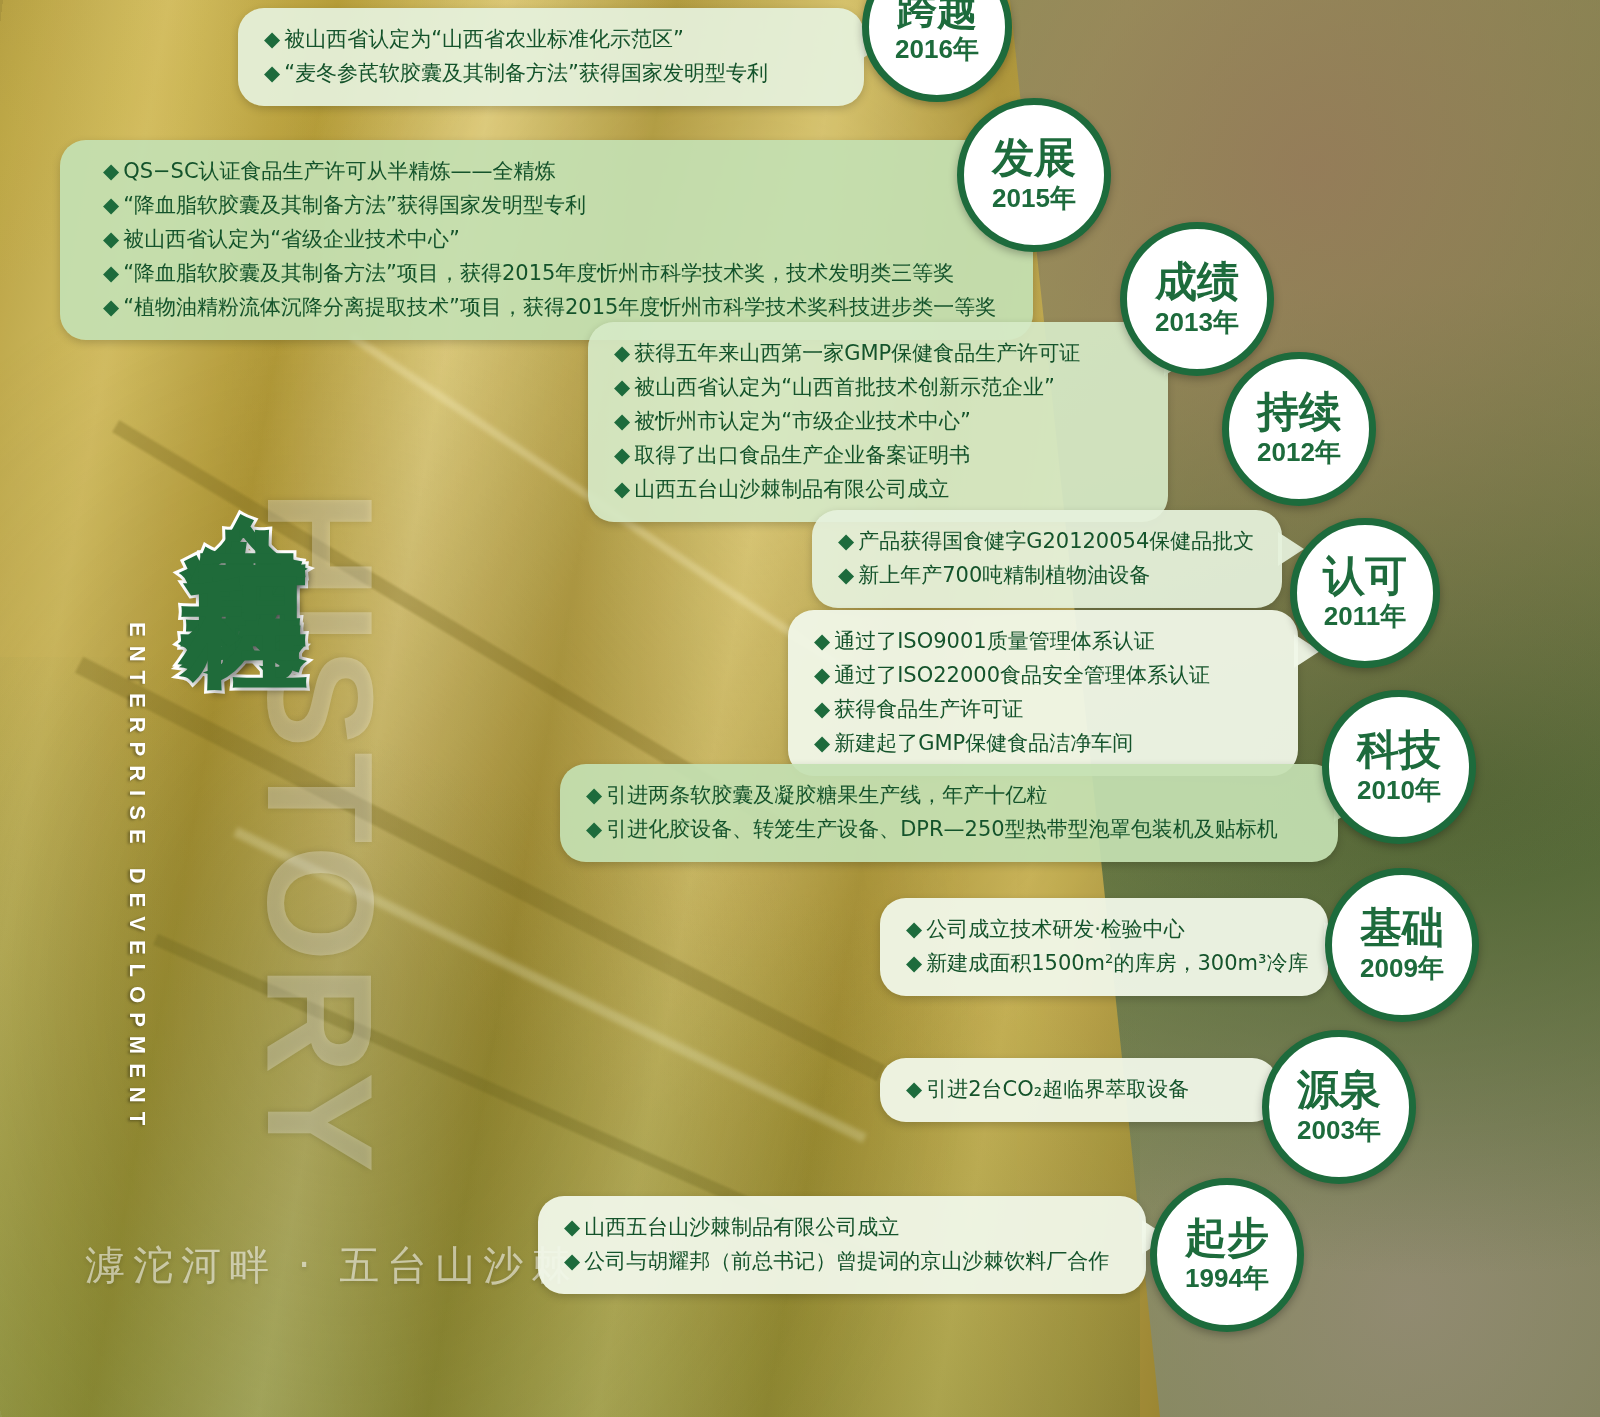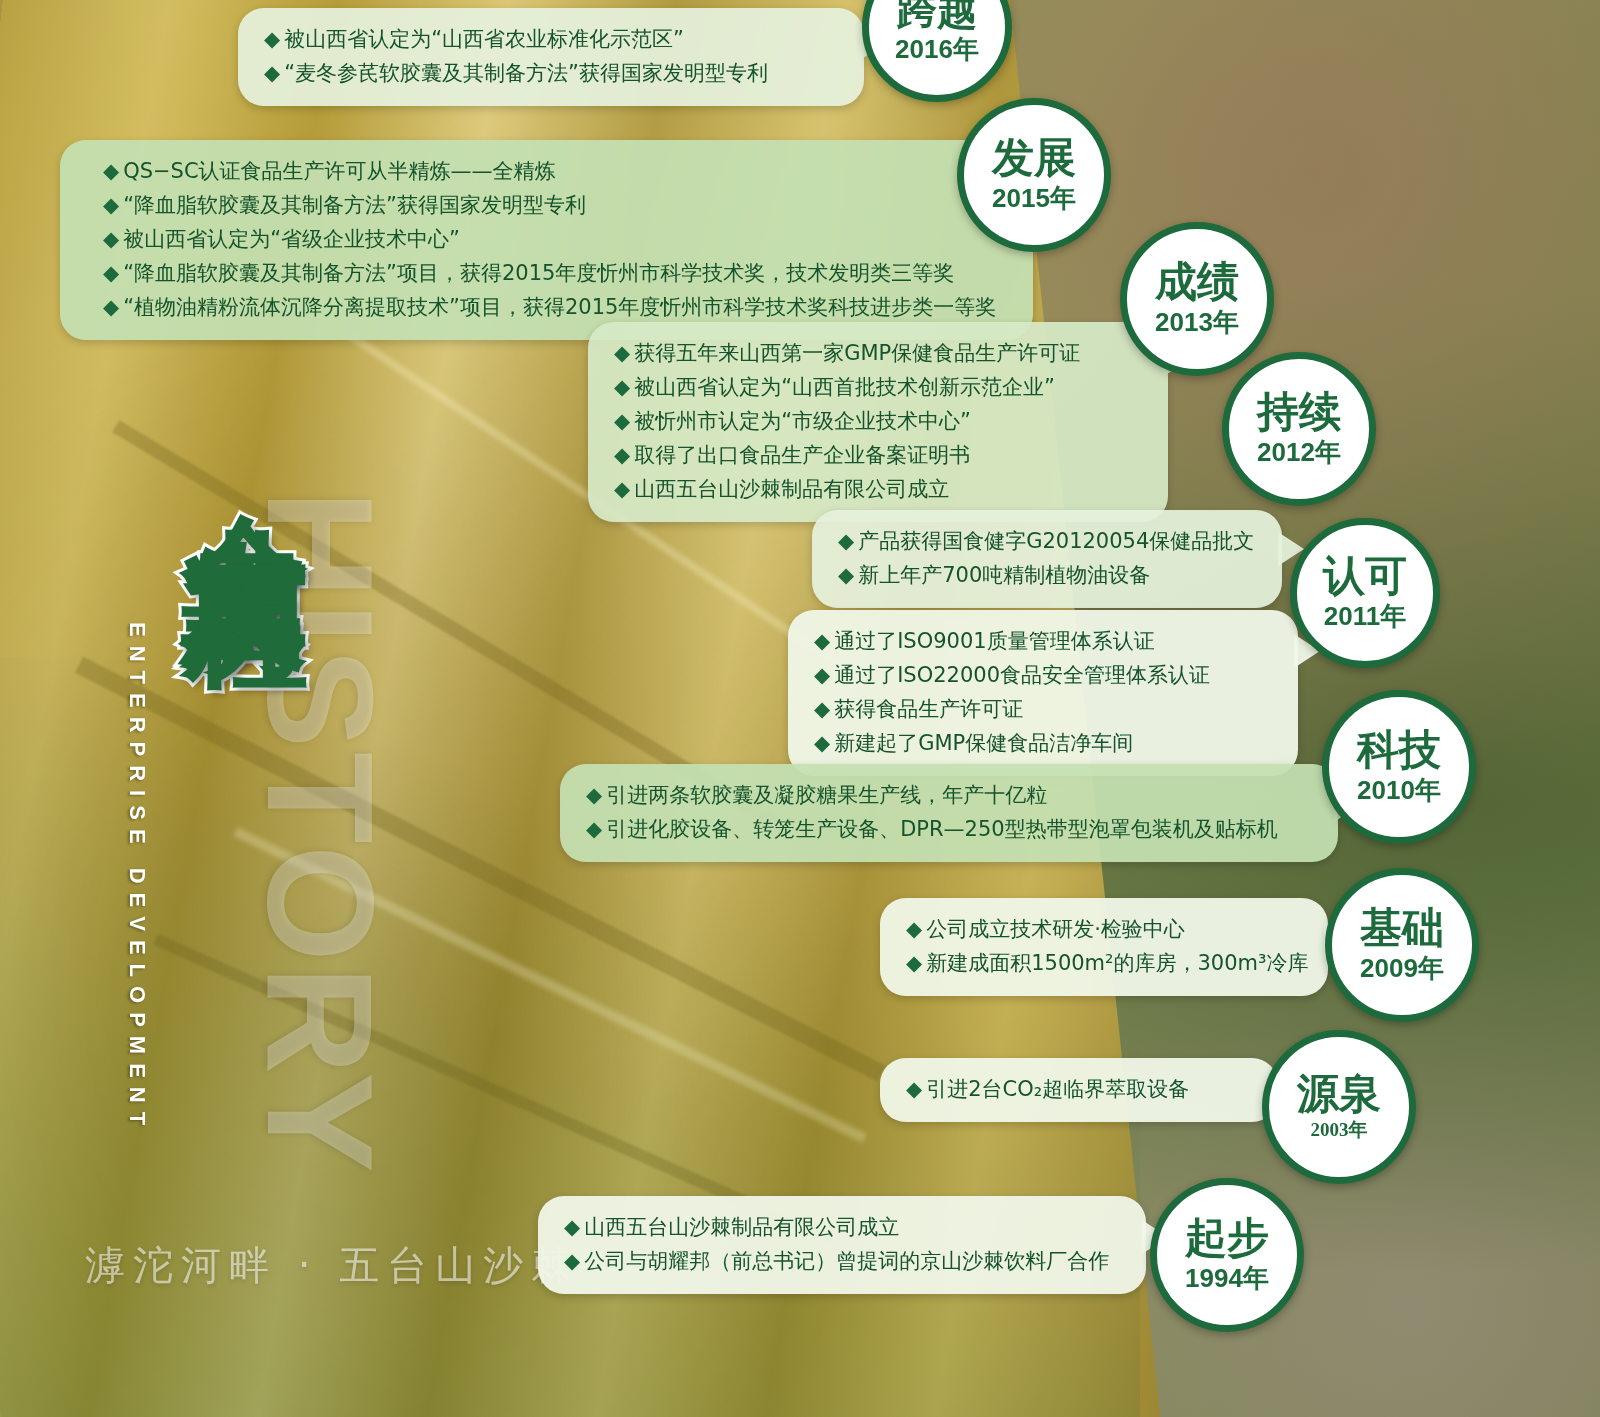--- a/index.html
+++ b/index.html
@@ -175,21 +175,21 @@
   <div class="n-year" style="font-size:26px;">2010年</div>
 </div>
 
 <div class="node" style="left:1325px;top:868px;width:140px;height:140px;">
   <div class="n-cn" style="font-size:42px;">基础</div>
   <div class="n-year" style="font-size:26px;">2009年</div>
 </div>
 
 <div class="node" style="left:1262px;top:1030px;width:140px;height:140px;">
   <div class="n-cn" style="font-size:42px;">源泉</div>
-  <div class="n-year" style="font-size:19px;font-family:Liberation Serif, serif;">2003年</div>
+  <div class="n-year" style="font-size:26px;">2003年</div>
 </div>
 
 <div class="node" style="left:1150px;top:1178px;width:140px;height:140px;">
   <div class="n-cn" style="font-size:42px;">起步</div>
   <div class="n-year" style="font-size:26px;">1994年</div>
 </div>
 
 <div class="callout tone-c" style="left:238px;top:8px;width:578px;">
   <div class="line"><span class="dia">◆</span><span>被山西省认定为“山西省农业标准化示范区”</span></div>
   <div class="line"><span class="dia">◆</span><span>“麦冬参芪软胶囊及其制备方法”获得国家发明型专利</span></div>

